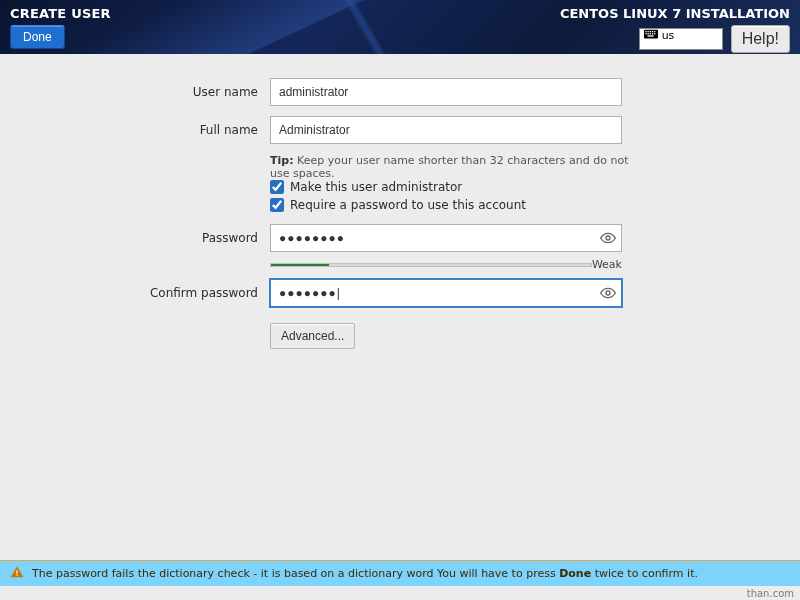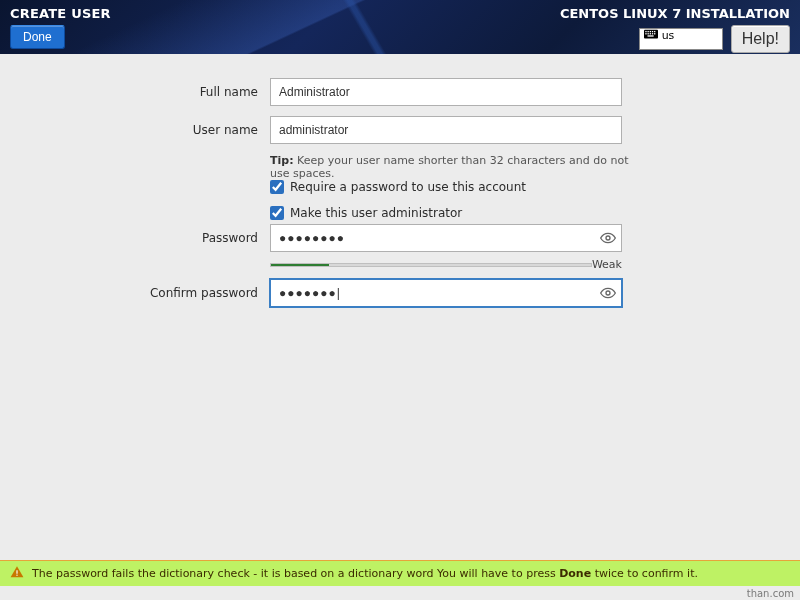--- a/index.html
+++ b/index.html
@@ -90,21 +90,21 @@
     .strength-fill { position:absolute; left:0; top:0; bottom:0; width:18%; background:#2e7d32; }
     .strength-label { font-size:11px; color:#444; }
     .adv-btn {
       margin-left:270px; margin-top:6px;
       background:#eaeaea; border:1px solid #b5b5b5; border-radius:2px;
       padding:5px 10px; font-size:12px; color:#333; cursor:pointer;
       box-shadow: inset 0 1px 0 #fff;
     }
     .warning-bar {
       position:absolute; left:0; right:0; bottom:14px;
-      background:#bef264;
+      background:#7dd3fc;
       border-top:1px solid #e6a53a;
       padding:4px 10px;
       display:flex; align-items:center; gap:8px;
       font-size:11px; color:#3b2b00;
     }
     .warning-bar svg { width:14px; height:14px; flex-shrink:0; }
     .attribution {
       position:absolute; right:6px; bottom:1px;
       font-size:10px; color:#7a7a7a;
     }
@@ -140,45 +140,45 @@
         <span>us</span>
       </div>
       <button class="help-btn">Help!</button>
     </div>
   </div>
 </div>
 
 <div class="form-area">
 
   <div class="row">
+    <div class="lbl">User name</div>
+    <div class="field">
+      <input type="text" value="administrator" style="">
+    </div>
+  </div>
+
+  <div class="row">
     <div class="lbl">Full name</div>
     <div class="field">
       <input type="text" value="Administrator" style="">
     </div>
   </div>
 
-  <div class="row">
-    <div class="lbl">User name</div>
-    <div class="field">
-      <input type="text" value="administrator" style="">
-    </div>
-  </div>
-
   <div class="tip">
     <b>Tip:</b><span> Keep your user name shorter than 32 characters and do not use spaces.</span>
   </div>
+
+  <label class="chk-row">
+    <input type="checkbox" checked="" style="">
+    <span>Make this user administrator</span>
+  </label>
 
   <label class="chk-row" style="margin-bottom:12px;">
     <input type="checkbox" checked="" style="">
     <span>Require a password to use this account</span>
-  </label>
-
-  <label class="chk-row">
-    <input type="checkbox" checked="" style="">
-    <span>Make this user administrator</span>
   </label>
 
   <div class="row">
     <div class="lbl">Password</div>
     <div class="field pw-wrap">
       <input type="text" style="letter-spacing: 1px;" value="●●●●●●●●">
       <span class="eye-icon">
         <svg viewBox="0 0 24 24" fill="none" stroke="currentColor" stroke-width="2">
             <path d="M1 12s4-7 11-7 11 7 11 7-4 7-11 7S1 12 1 12z"></path>
             <circle cx="12" cy="12" r="3"></circle>
@@ -200,20 +200,21 @@
       <input type="text" class="focused" style="letter-spacing: 1px;" value="●●●●●●●|">
       <span class="eye-icon">
         <svg viewBox="0 0 24 24" fill="none" stroke="currentColor" stroke-width="2">
             <path d="M1 12s4-7 11-7 11 7 11 7-4 7-11 7S1 12 1 12z"></path>
             <circle cx="12" cy="12" r="3"></circle>
           </svg>
       </span>
     </div>
   </div>
 
+  <button class="adv-btn">Advanced...</button>
 
 </div>
 
 <div class="warning-bar">
   <span>
     <svg viewBox="0 0 24 24">
         <path fill="#c77800" d="M12 2 1 21h22L12 2z"></path>
         <rect x="11" y="9" width="2" height="6" fill="#fff"></rect>
         <rect x="11" y="16.5" width="2" height="2" fill="#fff"></rect>
       </svg>

